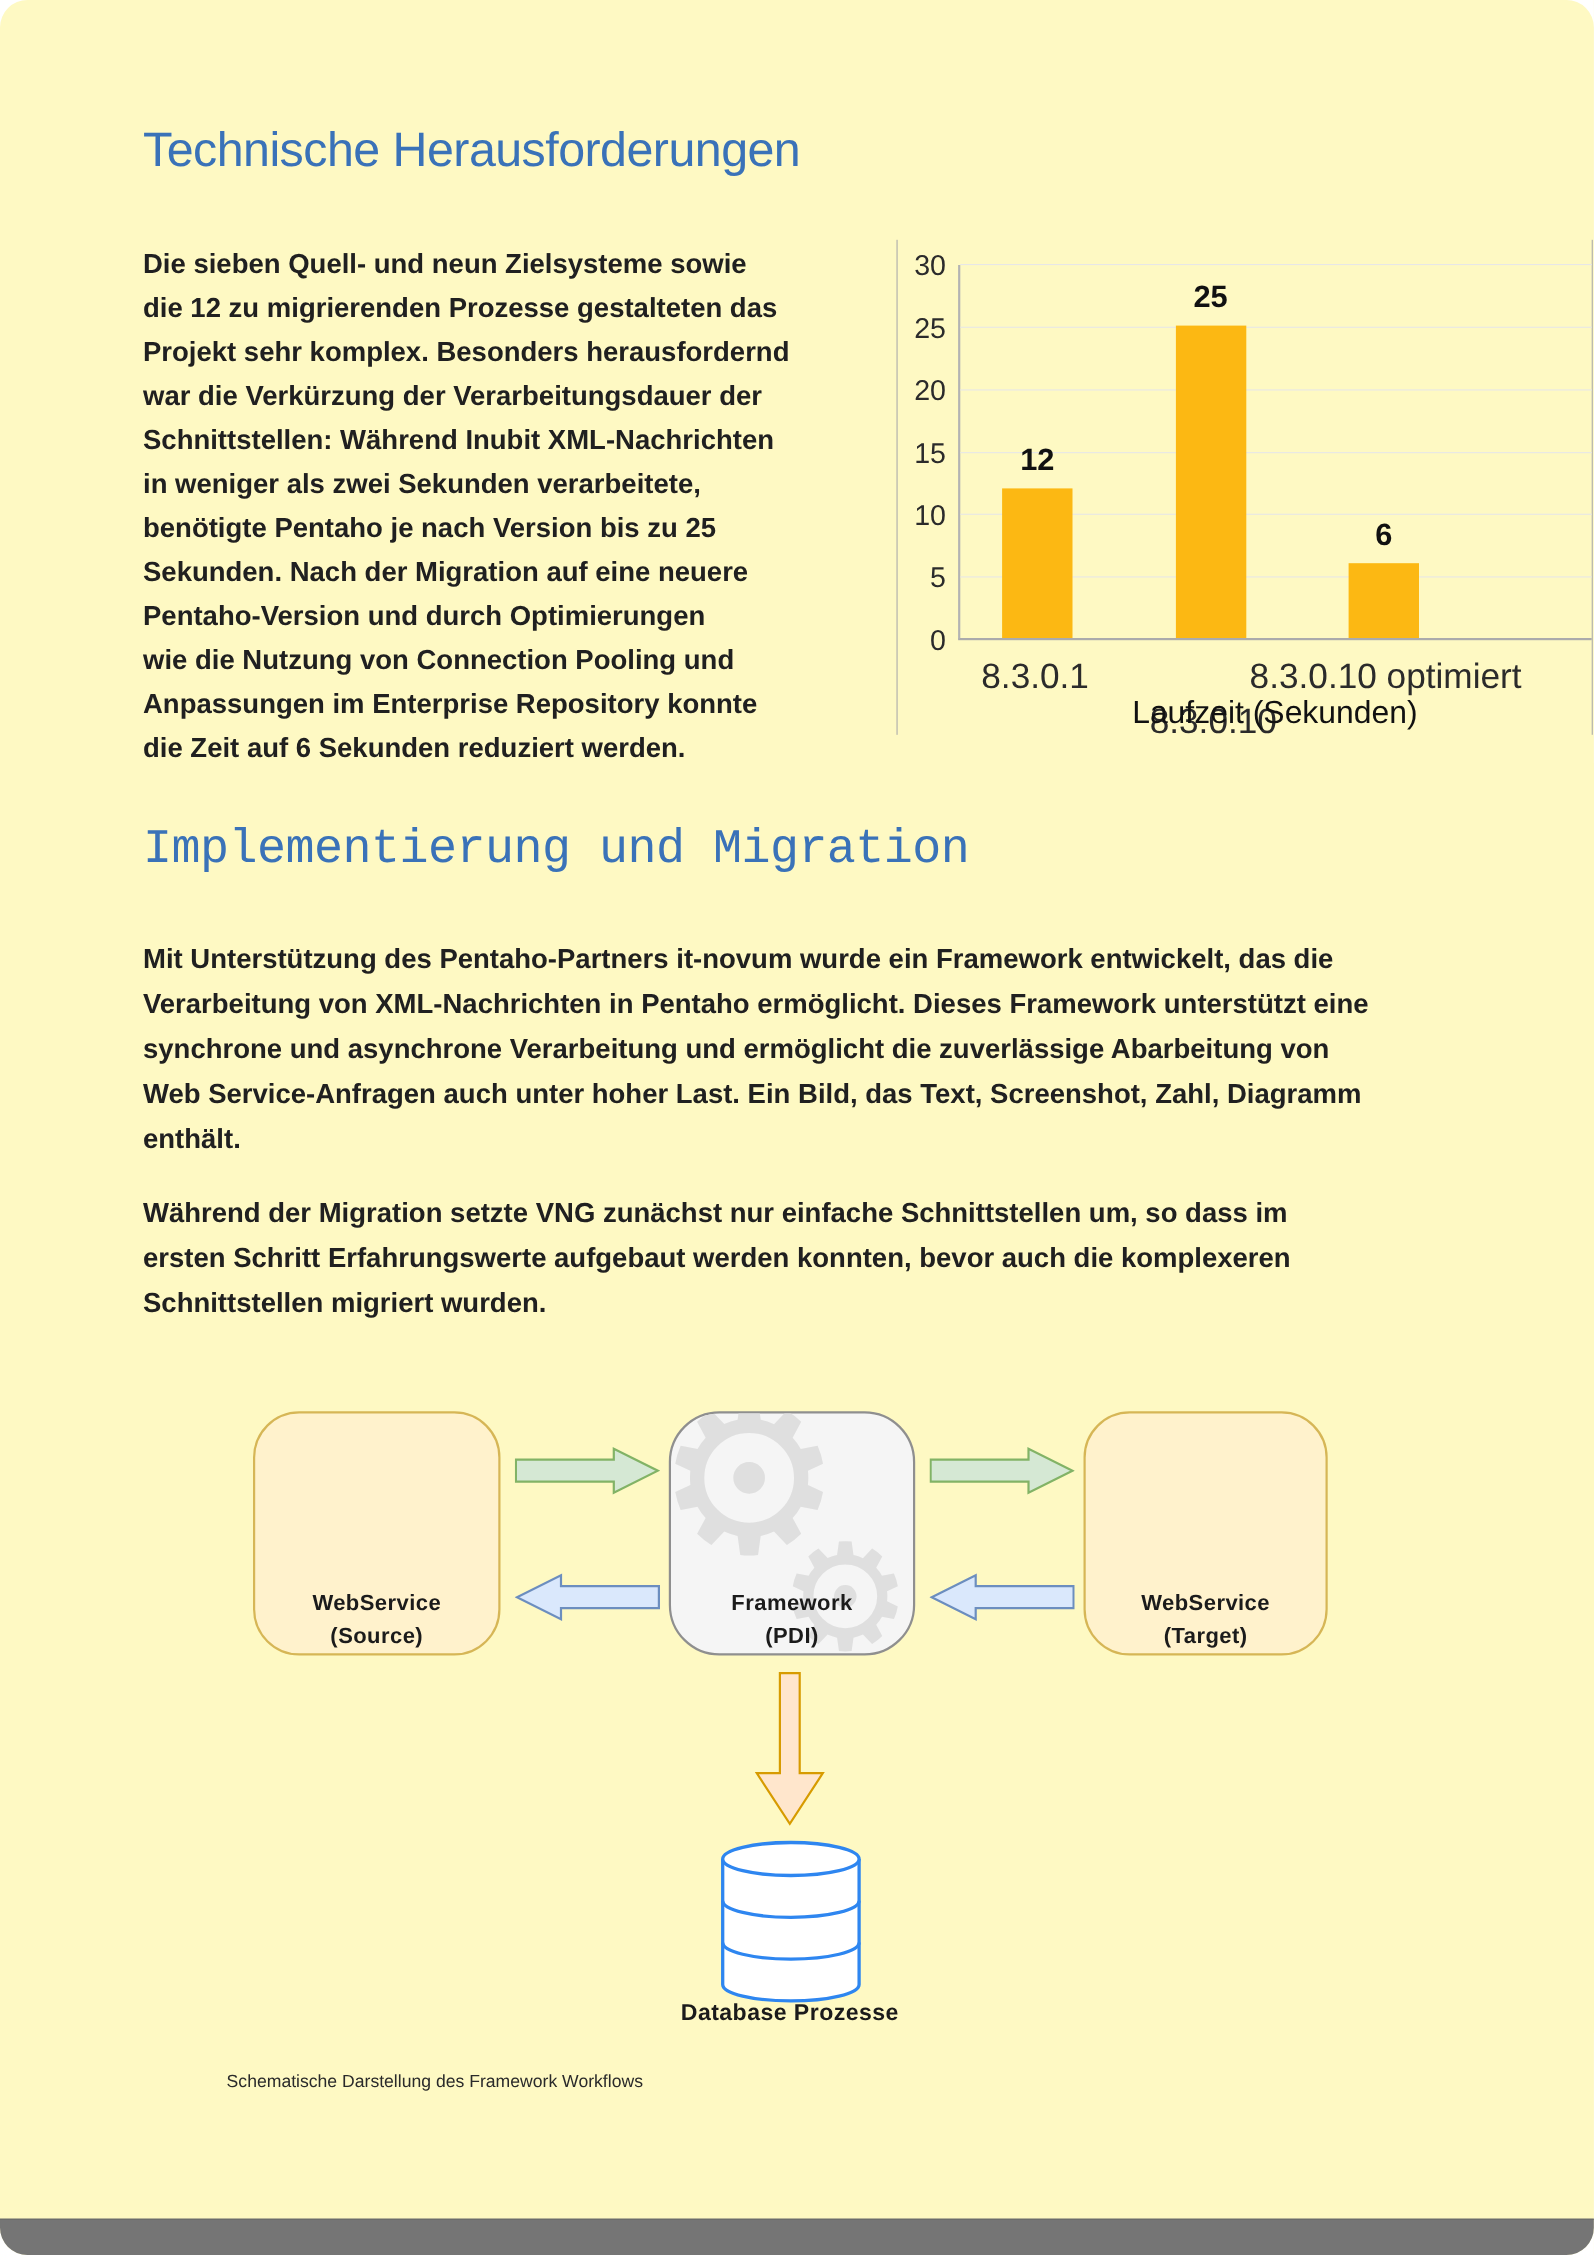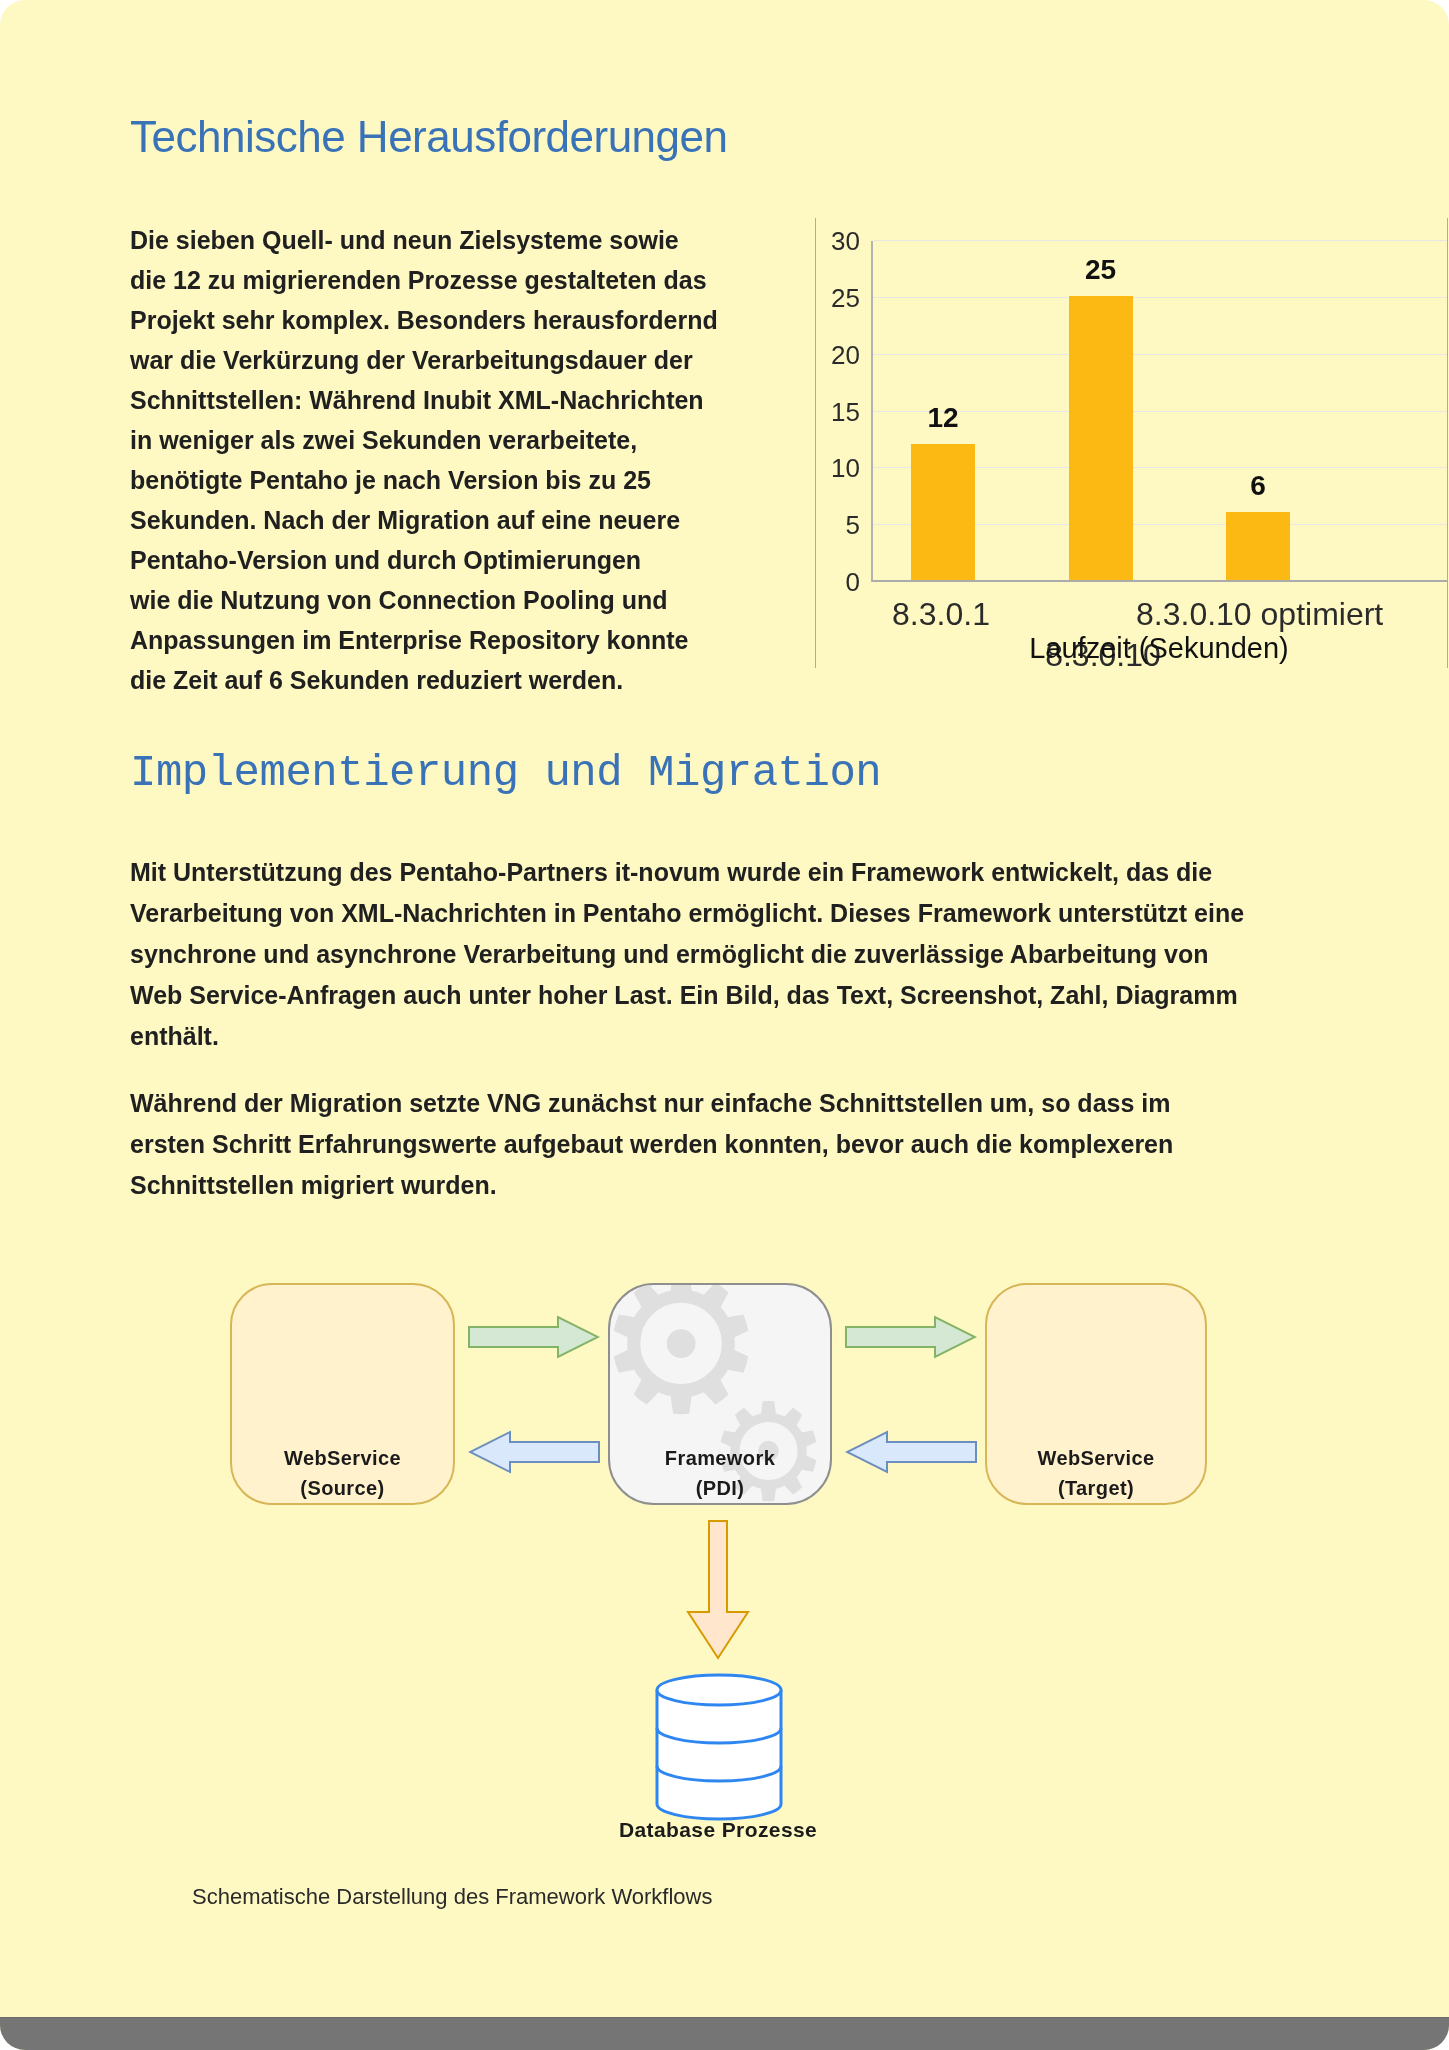--- a/index.html
+++ b/index.html
@@ -35,21 +35,21 @@
   .dnode.yellow{background:#FFF2CC;border:2px solid #D6B656;border-radius:42px;}
   #node-source{left:230px;top:1283px;width:225px;height:222px;}
   #node-target{left:985px;top:1283px;width:222px;height:222px;}
   #node-framework{left:608px;top:1283px;width:224px;height:222px;background:#F5F5F5;border:2px solid #8F8F8F;border-radius:46px;overflow:hidden;}
   .gear{position:absolute;font-family:"DejaVu Sans",sans-serif;color:#DFDFDF;line-height:1;z-index:0;}
   #gear-big{font-size:190px;left:-14px;top:-34px;}
   #gear-small{font-size:135px;left:98px;top:100px;}
   .node-label{position:relative;z-index:1;}
   .arrow-svg{position:absolute;}
   #db-label{position:absolute;left:568px;top:1818px;width:300px;text-align:center;font-size:21px;font-weight:700;color:#1b1b1b;letter-spacing:0.4px;}
-  #fig-caption{position:absolute;left:192px;top:1884px;font-size:22px;color:#2a2a2a;}
+  #fig-caption{position:absolute;left:206px;top:1884px;font-size:16px;color:#2a2a2a;}
 
   #footer-bar{position:absolute;left:0;top:2017px;width:1449px;height:33px;background:var(--footer);border-top:1px solid #6A6A6A;}
 </style>
 </head>
 <body>
 
 <div class="page">
 
   <div id="h1" class="h-title">Technische Herausforderungen</div>
 

